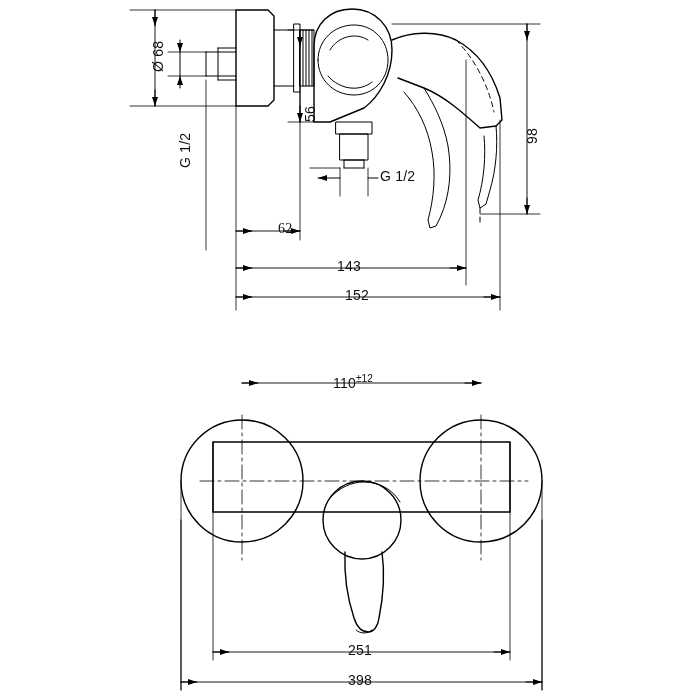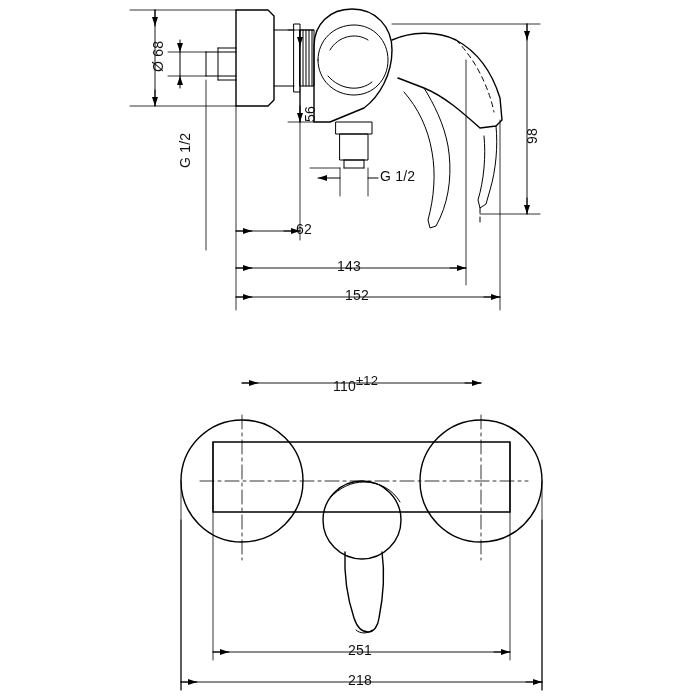--- a/index.html
+++ b/index.html
@@ -32,21 +32,21 @@
     font-size: 14px;
     color: #111111;
     white-space: nowrap;
     letter-spacing: 0.2px;
   }
   .dim-label.rot90 {
     transform-origin: left top;
     transform: rotate(-90deg);
   }
   .sup {
-    font-size: 13px;
+    font-size: 10px;
     vertical-align: super;
   }
 </style>
 </head>
 <body>
 
 <div id="stage">
 
   <svg id="drawing" viewBox="0 0 700 700">
     <defs>
@@ -207,27 +207,27 @@
   <div class="dim-label rot90" style="left:150px; top:72px;">Ø 68</div>
 
   <div class="dim-label rot90" style="left:177px; top:168px;">G 1/2</div>
 
   <div class="dim-label rot90" style="left:302px; top:122px;">56</div>
 
   <div class="dim-label" style="left:380px; top:168px;">G 1/2</div>
 
   <div class="dim-label rot90" style="left:524px; top:144px;">98</div>
 
-  <div class="dim-label" style="left:296px; top:221px;">62</div>
+  <div class="dim-label" style="left:278px; top:221px;font-family:Liberation Serif, serif;">62</div>
 
   <div class="dim-label" style="left:337px; top:258px;">143</div>
 
   <div class="dim-label" style="left:345px; top:287px;">152</div>
 
   <div class="dim-label" style="left:333px; top:373px;">
     <span>110</span><span class="sup">±12</span>
   </div>
 
   <div class="dim-label" style="left:348px; top:642px;">251</div>
 
-  <div class="dim-label" style="left:348px; top:672px;">218</div>
+  <div class="dim-label" style="left:348px; top:672px;">398</div>
 
 </div>
 
 </body></html>

